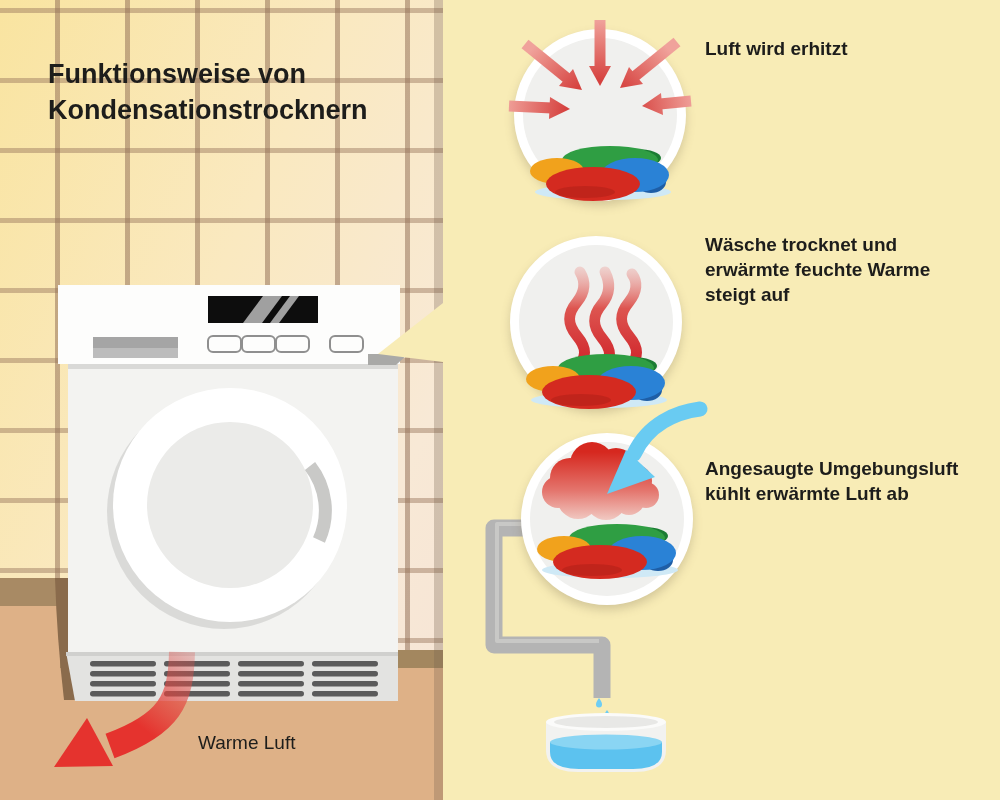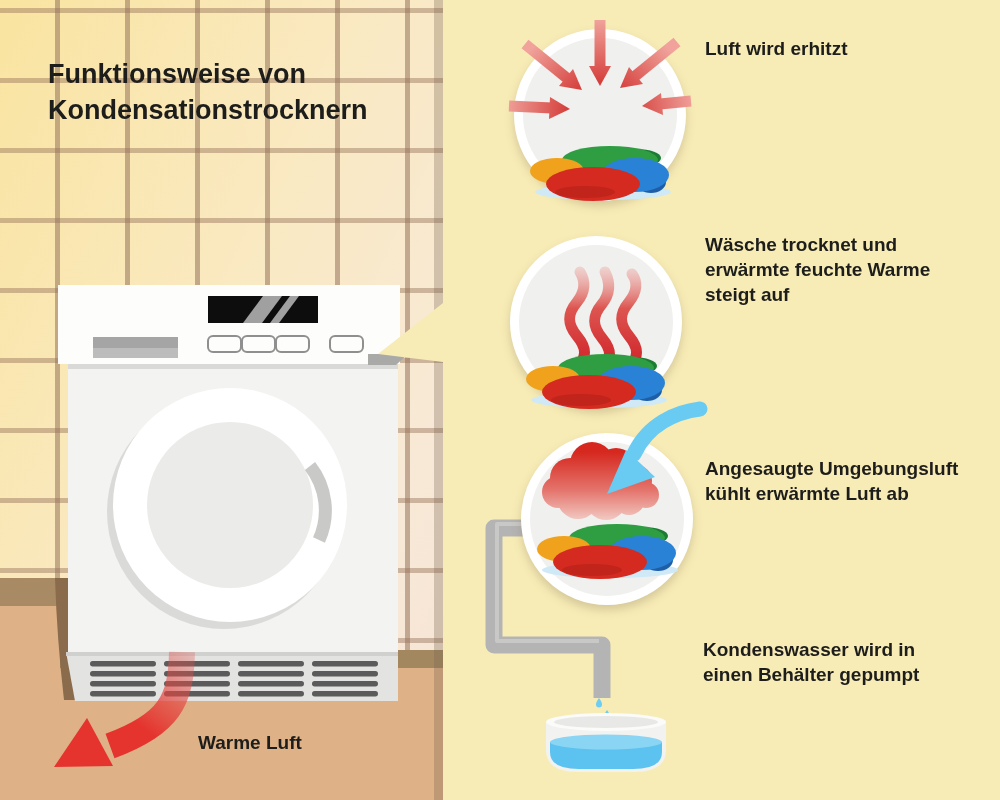--- a/index.html
+++ b/index.html
@@ -17,21 +17,21 @@
       linear-gradient(115deg,#f9e4a0 0%,#fae9c0 40%,#f8e9d6 72%,#f5e2d6 100%);
     background-position:-10px 0, 0 -57px, 0 0;
   }
   .scene-left svg{position:absolute;left:0;top:0;}
   .title{
     position:absolute;left:48px;top:56px;width:400px;
     font-size:27px;line-height:36px;font-weight:700;color:#1d1d1b;
   }
   .warm-air-label{
     position:absolute;left:198px;top:732px;
-    font-size:19px;font-weight:700;color:#1d1d1b;
+    font-size:19px;font-weight:400;color:#1d1d1b;
   }
   
   .panel-right{
     position:absolute;left:443px;top:0;width:487px;height:800px;
     background:#f8ecb6;
   }
   .panel-right svg{position:absolute;left:0;top:0;}
   .svg-under{z-index:1;}
   .step-circle{
     position:absolute;z-index:2;width:172px;height:172px;border-radius:50%;
@@ -228,15 +228,14 @@
       <g>
         <path d="M700,409 C676,412 648,424 634,454" fill="none" stroke="#69cbf2" stroke-width="15" stroke-linecap="round"></path>
         <polygon points="607,494 626,450 655,477" fill="#69cbf2"></polygon>
       </g>
       <use href="#pile" x="532" y="520"></use>
     </svg>
 
     <div class="step-label label-1">Luft wird erhitzt</div>
     <div class="step-label label-2">Wäsche trocknet und erwärmte feuchte Warme steigt auf</div>
     <div class="step-label label-3">Angesaugte Umgebungsluft kühlt erwärmte Luft ab</div>
-    <div class="step-label label-4">Kondenswasser wird in einen Behälter gepumpt</div>
   </div>
 </div>
 
 </body></html>

